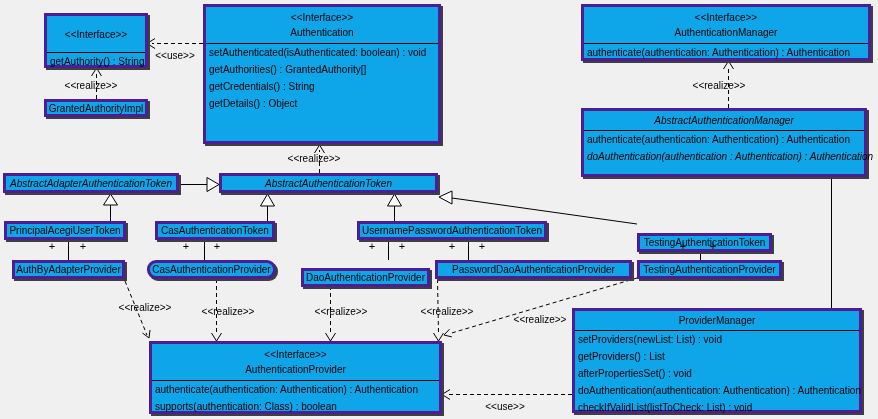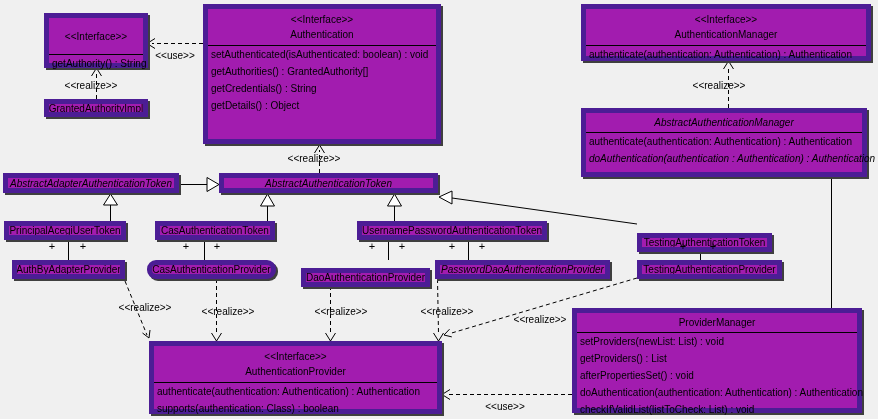--- a/index.html
+++ b/index.html
@@ -4,21 +4,21 @@
 <style>
   html,body{margin:0;padding:0;}
   body{font-family:"Liberation Sans",sans-serif;}
   #canvas{
     position:relative;width:878px;height:419px;
     background:#f0f0f0;overflow:hidden;
     font-size:10px;color:#000;
   }
   #wires{position:absolute;left:0;top:0;width:878px;height:419px;}
   .box{
-    position:absolute;background:#a21caf;border:5px solid #4c1d95;
+    position:absolute;background:#0ea5e9;border:3px solid #4c1d95;
     box-shadow:2px 2px 0 #3f3f3f;box-sizing:border-box;
   }
   .t2{height:36px;border-bottom:1px solid #000;display:flex;flex-direction:column;justify-content:center;}
   .t2 div{line-height:15px;text-align:center;white-space:nowrap;}
   .t1{border-bottom:1px solid #000;display:flex;align-items:center;justify-content:center;white-space:nowrap;}
   .only{height:100%;display:flex;align-items:center;justify-content:center;white-space:nowrap;overflow:hidden;}
   .m{height:17px;line-height:17px;padding-left:3px;white-space:nowrap;}
   .it{font-style:italic;}
   .lbl{position:absolute;width:62px;text-align:center;white-space:nowrap;line-height:11px;}
   .plus{position:absolute;width:8px;text-align:center;line-height:10px;font-size:11px;}
@@ -171,21 +171,21 @@
   </div>
 
   <div class="box" style="left:147px;top:260px;width:129px;height:19px;border-radius:9px;">
     <div class="only">CasAuthenticationProvider</div>
   </div>
 
   <div class="box" style="left:301px;top:260px;width:129px;height:19px;margin-top:8px;">
     <div class="only">DaoAuthenticationProvider</div>
   </div>
 
-  <div class="box" style="left:435px;top:260px;width:175px;height:19px;font-style:italic;">
+  <div class="box" style="left:435px;top:260px;width:197px;height:19px;">
     <div class="only">PasswordDaoAuthenticationProvider</div>
   </div>
 
   <div class="box" style="left:637px;top:260px;width:145px;height:19px;">
     <div class="only">TestingAuthenticationProvider</div>
   </div>
 
   <div class="box" style="left:149px;top:341px;width:293px;height:73px;">
     <div class="t2">
       <div>&lt;&lt;Interface&gt;&gt;</div>

